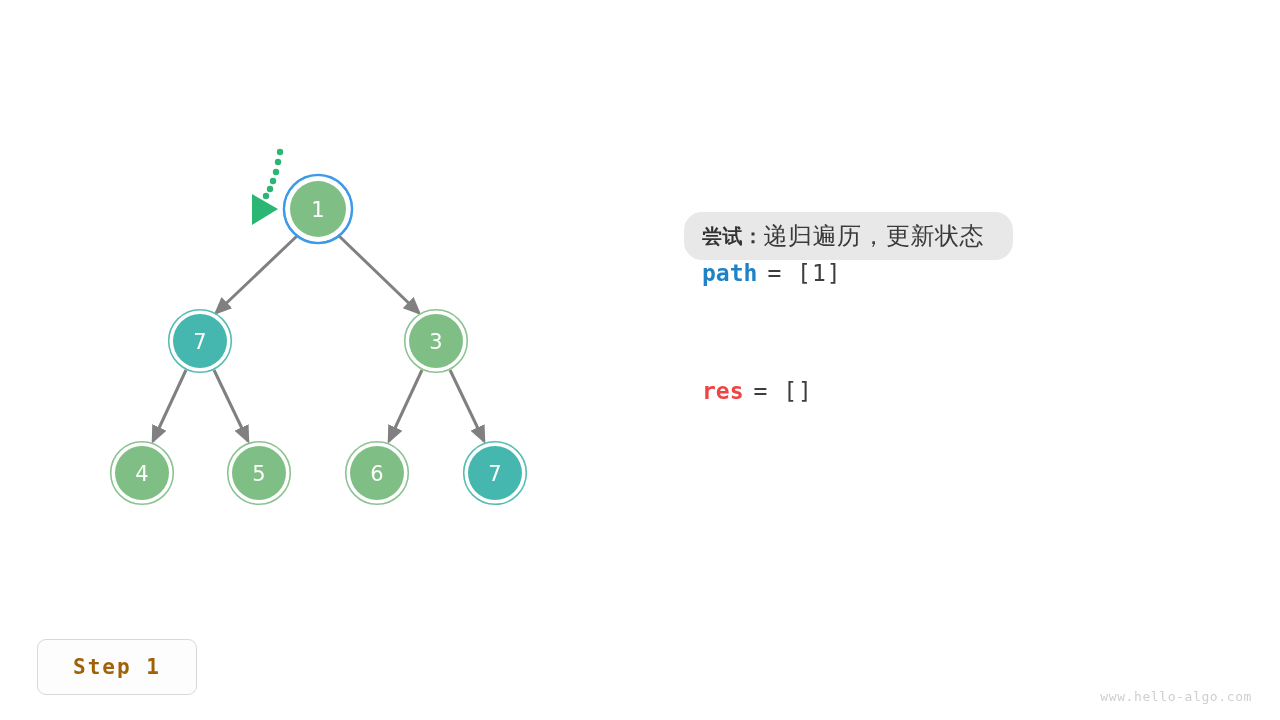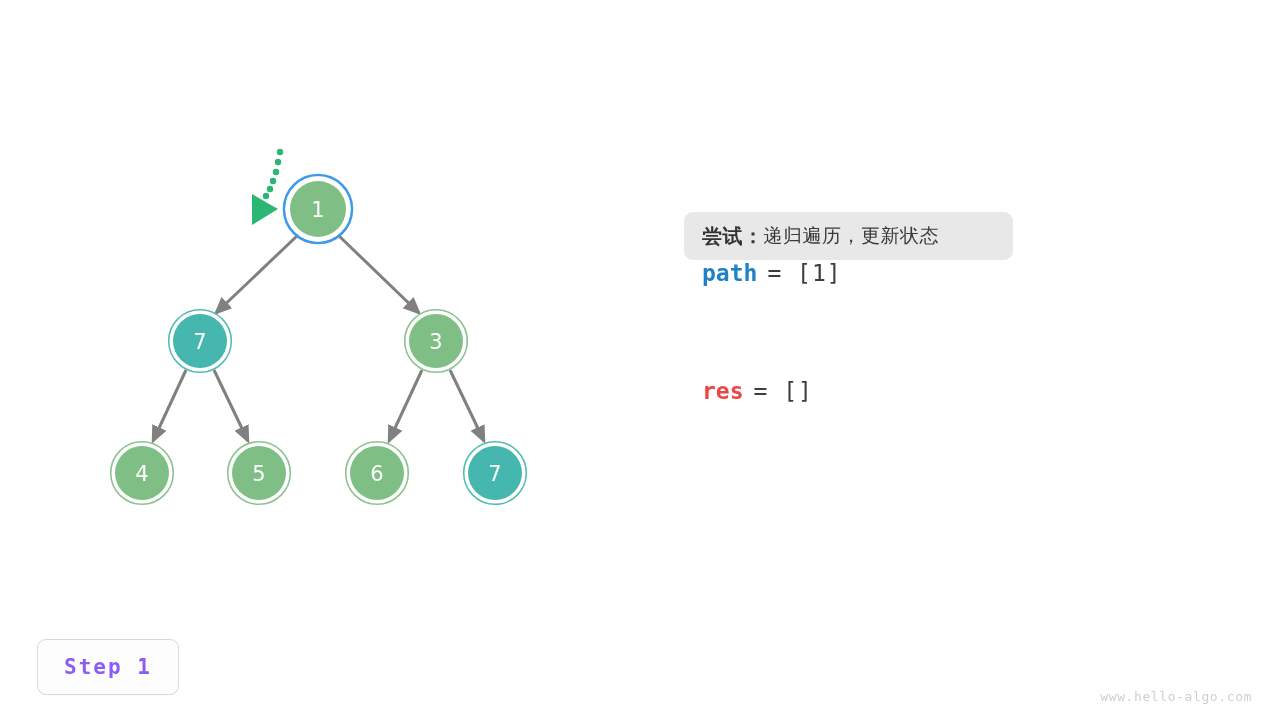--- a/index.html
+++ b/index.html
@@ -48,33 +48,33 @@
   }
   .info-row {
     height: 48px;
     display: flex;
     align-items: center;
     padding-left: 18px;
     box-sizing: border-box;
   }
   .info-row.highlight {
     background: #e8e8e8;
-    border-radius: 9px;
+    border-radius: 18px;
     width: 329px;
   }
   .cjk-strong {
     font-family: "DejaVu Sans", "Liberation Sans", sans-serif;
     font-size: 20px;
     font-weight: bold;
     color: #333333;
     letter-spacing: 0.5px;
   }
   .cjk-normal {
     font-family: "DejaVu Sans", "Liberation Sans", sans-serif;
-    font-size: 19px;
+    font-size: 24px;
     font-weight: normal;
     color: #3a3a3a;
     letter-spacing: 0.5px;
   }
   .code-row {
     height: 48px;
     display: flex;
     padding-left: 18px;
     box-sizing: border-box;
     font-family: "DejaVu Sans Mono", "Liberation Mono", monospace;
@@ -95,32 +95,32 @@
     color: #3d3d3d;
     margin-left: 10px;
     letter-spacing: 1px;
   }
 
   
   #step-badge {
     position: absolute;
     left: 37px;
     top: 639px;
-    width: 142px;
+    width: 160px;
     height: 56px;
     border: 1px solid #d8d8d8;
     border-radius: 9px;
     background: #fdfdfd;
     display: flex;
     align-items: center;
     justify-content: center;
     font-family: "DejaVu Sans Mono", "Liberation Mono", monospace;
     font-size: 21px;
     font-weight: bold;
-    color: #8b5cf6;
+    color: #a16207;
     letter-spacing: 2px;
     box-sizing: border-box;
   }
 
   
   #watermark {
     position: absolute;
     right: 28px;
     bottom: 16px;
     font-family: "DejaVu Sans Mono", "Liberation Mono", monospace;

